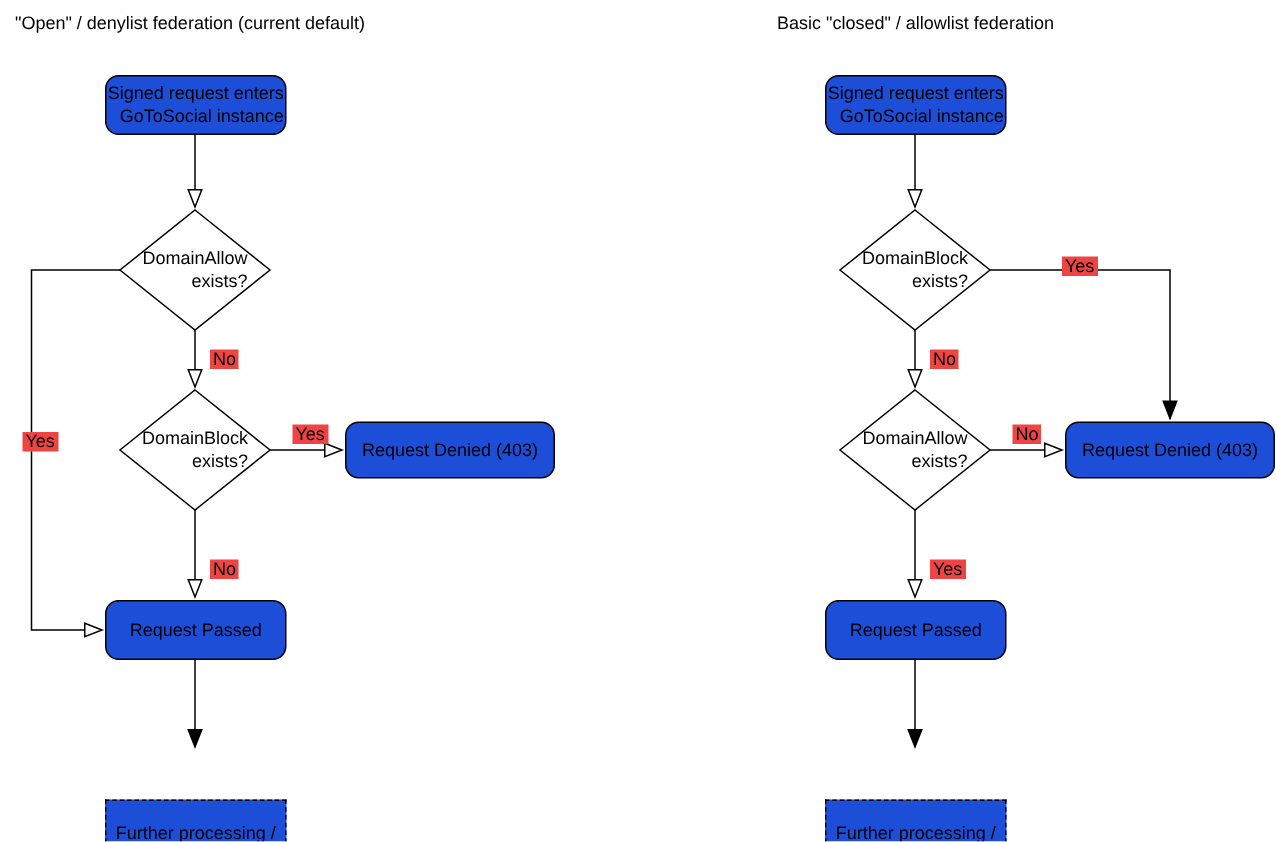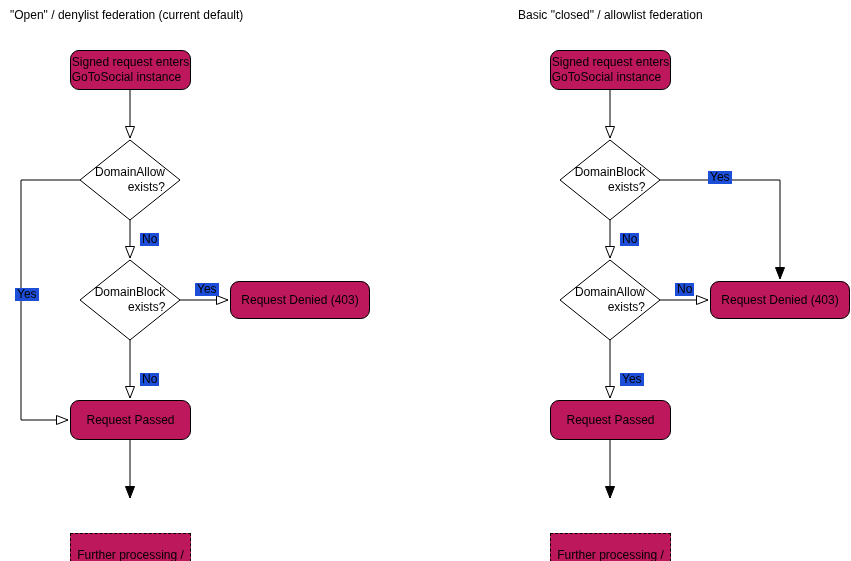--- a/index.html
+++ b/index.html
@@ -15,26 +15,26 @@
   .edges-svg { position: absolute; left: 0; top: 0; }
   .chart-title {
     position: absolute;
     font-size: 12px;
     line-height: 14px;
     white-space: nowrap;
   }
   .node {
     position: absolute;
     box-sizing: border-box;
-    background: #be185d;
+    background: #1d4ed8;
     border: 1px solid #000000;
     display: flex;
     align-items: center;
     justify-content: center;
-    text-align: left;
+    text-align: right;
     font-size: 12px;
     line-height: 15px;
     white-space: pre-line;
   }
   .node.rounded { border-radius: 9px; }
   .node.dashed { border-style: dashed; border-radius: 0; margin-top: 33px; }
   .diamond-label {
     position: absolute;
     width: 100px;
     height: 40px;
@@ -43,21 +43,21 @@
     justify-content: center;
     text-align: right;
     font-size: 12px;
     line-height: 15px;
     white-space: pre-line;
   }
   .edge-label {
     position: absolute;
     font-size: 12px;
     line-height: 13px;
-    background: #1d4ed8;
+    background: #ef4444;
     padding: 0 2px;
     white-space: nowrap;
   }
 </style>
 </head>
 <body>
 
 <div class="canvas">
 
   <svg class="edges-svg" width="851" height="561" viewBox="0 0 851 561">

